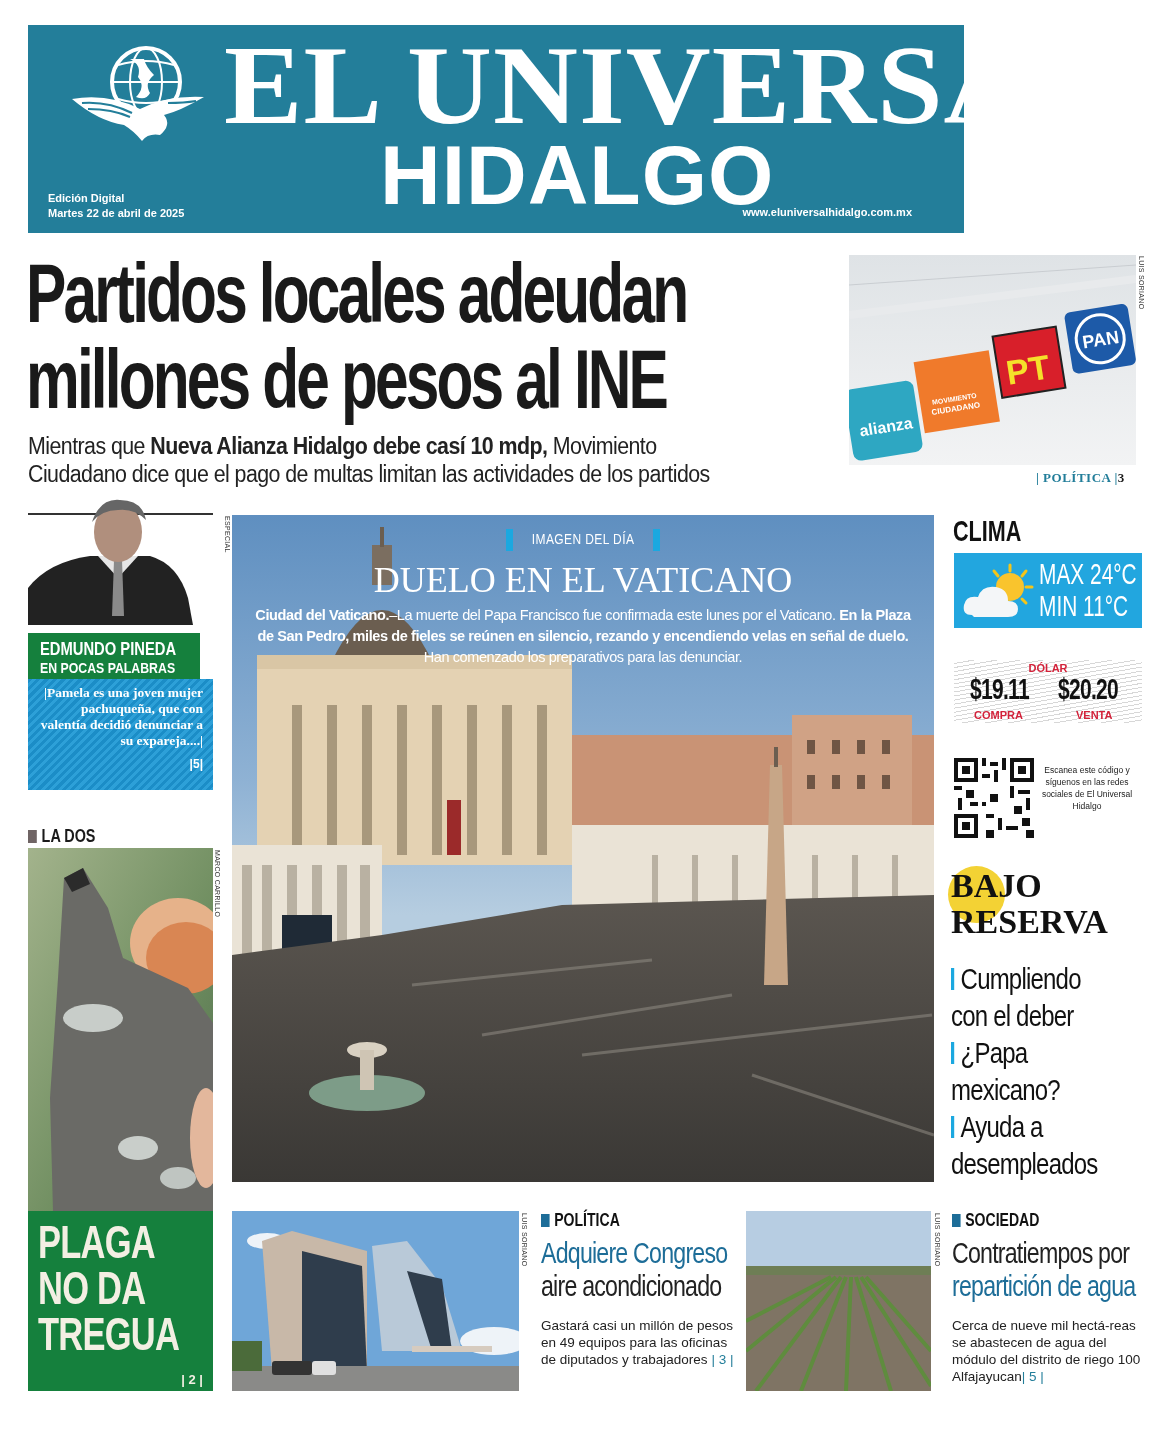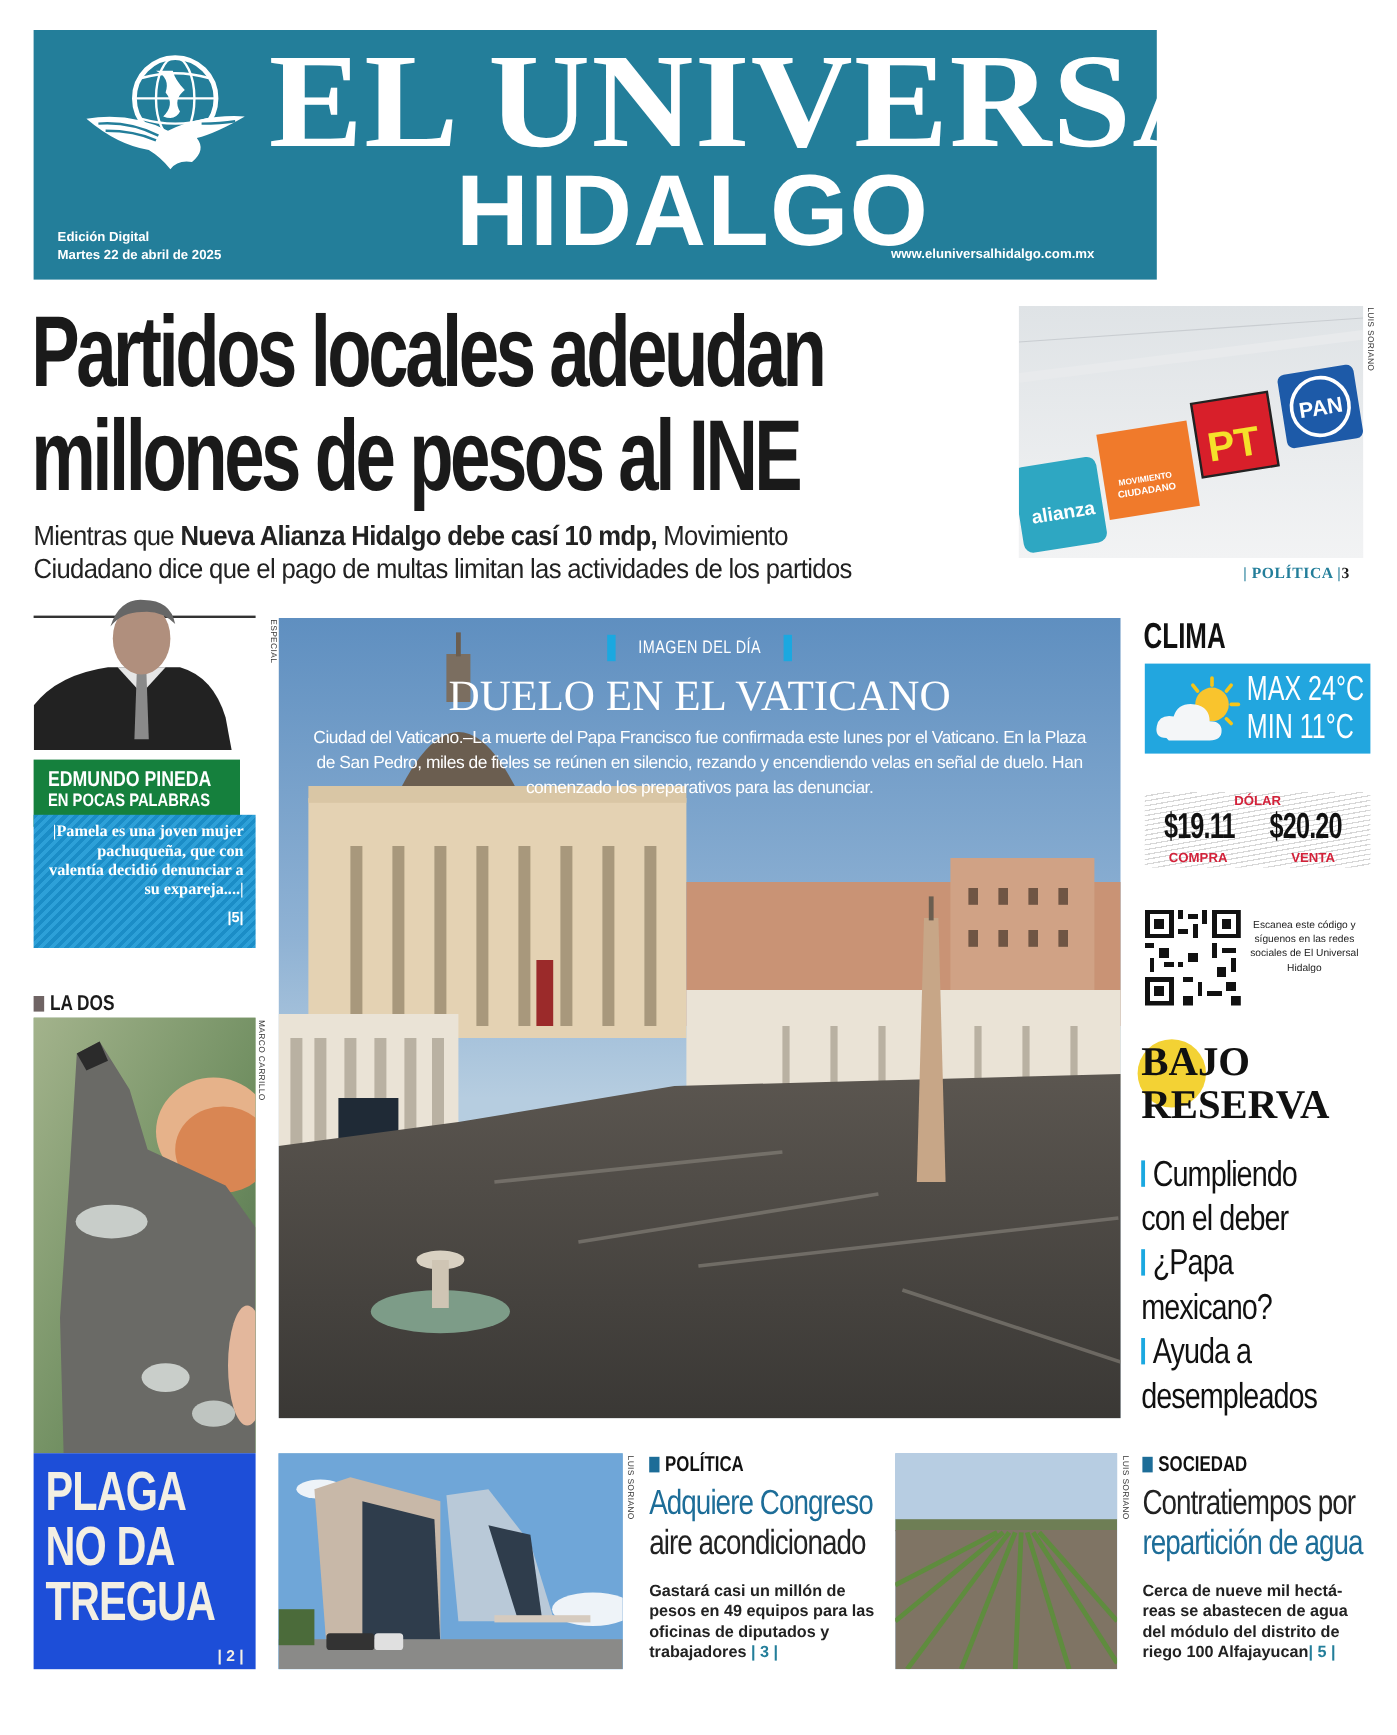--- a/index.html
+++ b/index.html
@@ -37,32 +37,32 @@
   .col-section { color: #fff; font-weight: 700; font-size: 15px; line-height: 18px; transform: scaleX(0.82); transform-origin: left top; white-space: nowrap; }
   .col-quotebox { left: 28px; top: 679px; width: 185px; height: 111px;
     background: repeating-linear-gradient(135deg, #1b8dc7 0 3px, #2da0d8 3px 6px); padding: 6px 10px 0 8px; text-align: right; }
   .col-quote { color: #fff; font-family: "Liberation Serif", serif; font-weight: 700; font-size: 13.5px; line-height: 16px; }
   .col-page { color: #fff; font-weight: 700; font-size: 12px; margin-top: 8px; }
 
   
   .ladados-label { left: 28px; top: 826px; font-weight: 700; font-size: 18px; color: #1a1a1a; transform: scaleX(0.8); transform-origin: left top; white-space: nowrap; display:flex; align-items:center; gap:6px;}
   .sq { display: inline-block; width: 11px; height: 13px; }
   .ladados-photo { left: 28px; top: 848px; width: 185px; height: 363px; overflow: hidden; background: #7d9a6b; }
-  .ladados-box { left: 28px; top: 1211px; width: 185px; height: 180px; background: #1d4ed8; padding: 8px 0 0 10px; }
+  .ladados-box { left: 28px; top: 1211px; width: 185px; height: 180px; background: #15803d; padding: 8px 0 0 10px; }
   .ladados-title { color: #f3efe3; font-weight: 700; font-size: 46px; line-height: 46px; letter-spacing: -1px; transform: scaleX(0.75); transform-origin: left top; white-space: nowrap; }
   .ladados-page { right: 10px; bottom: 4px; color: #f3efe3; font-weight: 700; font-size: 13px; }
 
   
   .main-photo { left: 232px; top: 515px; width: 702px; height: 667px; overflow: hidden; }
   .idd-kicker { left: 0; top: 14px; width: 702px; text-align: center; }
   .idd-kicker span.txt { display:inline-block; color:#fff; font-size: 15px; letter-spacing:0.5px; padding: 0 6px; transform: scaleX(0.8); }
   .idd-kicker .bar { display:inline-block; width:7px; height: 22px; background: #1ba8e0; vertical-align: middle; }
   .idd-title { left: 0; top: 44px; width: 702px; text-align: center; font-family: "Liberation Serif", serif; color: #fff; font-size: 36px; letter-spacing: 0px; }
   .idd-body { left: 20px; top: 90px; width: 662px; text-align: center; color: #fff; font-size: 14.5px; line-height: 21px; letter-spacing: -0.4px; }
-  .idd-body b { font-weight: 400; text-align: center; }
+  .idd-body b { font-weight: 700; text-align: center; }
 
   
   .clima-label { left: 953px; top: 514px; font-weight: 700; font-size: 30px; color: #111; transform: scaleX(0.72); transform-origin: left top; white-space: nowrap; }
   .clima-box { left: 954px; top: 553px; width: 188px; height: 75px; background: #22a6df; }
   .clima-temps { left: 85px; top: 5px; color: #fff; font-size: 29px; line-height: 32px; transform: scaleX(0.72); transform-origin: left top; white-space: nowrap; }
   .dolar-box { left: 954px; top: 660px; width: 188px; height: 63px;
     background: repeating-linear-gradient(170deg, #fff 0 3px, #d7d7d7 3px 4px); }
   .dolar-title { left: 0; top: 2px; width: 188px; text-align: center; color: #d3223a; font-weight: 700; font-size: 11px; }
   .dolar-buy { left: 16px; top: 12px; font-weight: 700; font-size: 30px; color: #111; transform: scaleX(0.7); transform-origin: left top; letter-spacing: -1px; white-space: nowrap;}
   .dolar-sell { left: 104px; top: 12px; font-weight: 700; font-size: 30px; color: #111; transform: scaleX(0.7); transform-origin: left top; letter-spacing: -1px; white-space: nowrap;}
@@ -76,21 +76,21 @@
   .bajo-title { left: 951px; top: 868px; font-family: "Liberation Serif", serif; font-weight: 700; font-size: 34px; line-height: 36px; color: #111; letter-spacing: 0px; white-space: nowrap; }
   .bajo-items { left: 951px; top: 960px; width: 195px; }
   .bajo-item { font-size: 30px; line-height: 37px; color: #111; letter-spacing: -1px; transform: scaleX(0.8); transform-origin: left top; width: 245px; }
   .bajo-item .mk { display:inline-block; width: 4px; height: 22px; background: #1ba8e0; margin-right: 8px; vertical-align: -1px; }
 
   
   .congreso-photo { left: 232px; top: 1211px; width: 287px; height: 180px; overflow: hidden; background: #7aaed8; }
   .field-photo { left: 746px; top: 1211px; width: 185px; height: 180px; overflow: hidden; background: #a8c2dc; }
   .story-section { font-weight: 700; font-size: 18px; color: #111; transform: scaleX(0.78); transform-origin: left top; white-space: nowrap; display:flex; align-items:center; gap: 6px;}
   .story-head { font-size: 29px; line-height: 33px; letter-spacing: -1px; transform: scaleX(0.8); transform-origin: left top; white-space: nowrap; }
-  .story-body { font-weight: 700; font-size: 13.5px; line-height: 17px; color: #222; }
+  .story-body { font-weight: 400; font-size: 13.5px; line-height: 17px; color: #222; }
   .story-body .pg { color: #237e9a; }
   .blue { color: #1d6d98; }
   .dark { color: #222; }
 </style>
 </head>
 <body>
 
 <div class="abs masthead">
   <svg class="abs logo-emblem" viewBox="0 0 140 110">
     <circle cx="78" cy="45" r="34" fill="none" stroke="#fff" stroke-width="4"></circle>

